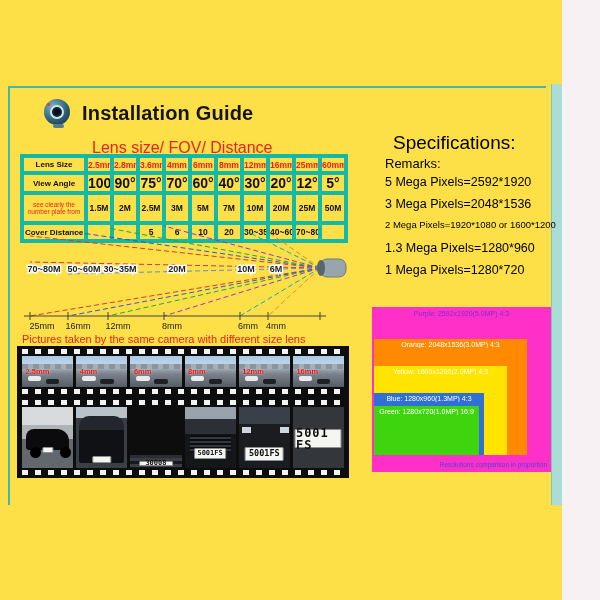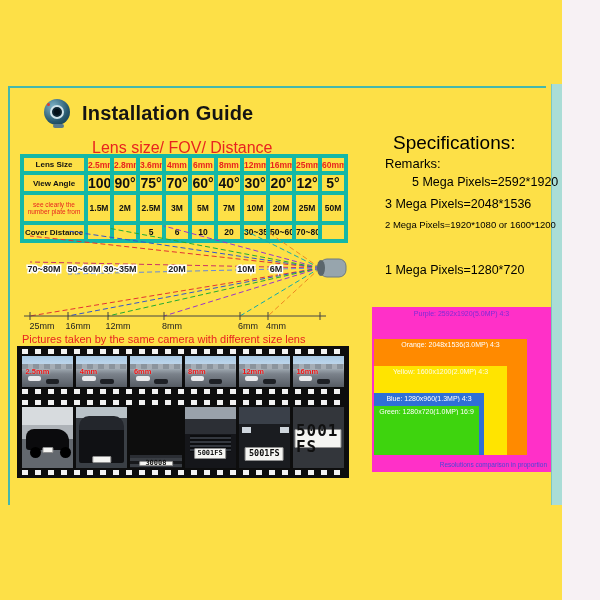--- a/index.html
+++ b/index.html
@@ -72,26 +72,26 @@
   .q5::after{content:"";position:absolute;top:32%;left:6%;width:18%;height:10%;background:#cfd6dd;box-shadow:38px 0 0 #cfd6dd;}
   .q6{background:#33363b;}
   .plate{position:absolute;left:50%;transform:translateX(-50%);z-index:4;background:#f5f5f2;color:#101010;
          font-weight:bold;border:1px solid #8f8f8f;border-radius:1px;display:flex;align-items:center;justify-content:center;
          font-family:"DejaVu Sans Mono",monospace;line-height:1;}
   .q1 .plate{bottom:24%;width:18%;height:7%;font-size:3px;}
   .q2 .plate{bottom:8%;width:34%;height:9%;font-size:4px;}
   .q3 .plate{bottom:18%;width:62%;height:17%;font-size:7px;}
   .q4 .plate{bottom:14%;width:58%;height:15%;font-size:7px;}
   .q5 .plate{bottom:12%;width:72%;height:20%;font-size:8.5px;}
-  .q6 .plate{top:36%;width:88%;height:28%;font-size:16px;letter-spacing:1px;}
+  .q6 .plate{top:36%;width:88%;height:28%;font-size:12px;letter-spacing:1px;}
   
   .spec-heading{position:absolute;left:374px;top:132px;font-size:19px;color:#000;margin-left:19px;}
   .spec-remarks{position:absolute;left:385px;top:156px;font-size:13px;color:#000;}
   .spec-line{position:absolute;left:385px;font-size:12.5px;color:#000;white-space:nowrap;}
-  .sl1{top:175px;margin-left:27px;} .sl2{top:197px;} .sl3{top:219px;font-size:9.5px;} .sl4{top:241px;} .sl5{top:263px;}
+  .sl1{top:175px;} .sl2{top:197px;} .sl3{top:219px;font-size:9.5px;} .sl4{top:241px;} .sl5{top:263px;}
   
   .res-chart{position:absolute;left:372px;top:307px;width:179px;height:165px;background:#ff30c8;}
   .plabel{position:absolute;top:3px;left:0;width:100%;text-align:center;font-size:7px;color:#7c2bd6;white-space:nowrap;}
   .rbox{position:absolute;left:2px;}
   .rbox .rlabel{font-size:7px;text-align:center;padding-top:2px;white-space:nowrap;overflow:hidden;}
   .rb-orange{top:32px;width:153px;height:116px;background:#ff8a00;}
   .rb-orange .rlabel{color:#ffffff;}
   .rb-yellow{top:59px;width:133px;height:89px;background:#ffe400;}
   .rb-yellow .rlabel{color:#fdfce8;}
   .rb-blue{top:86px;width:110px;height:62px;background:#2f6fd6;}
@@ -166,21 +166,21 @@
     </tr>
     <tr class="r4">
       <td class="lbl">Cover Distance</td>
       <td class="val"></td>
       <td class="val"></td>
       <td class="val">5</td>
       <td class="val">6</td>
       <td class="val">10</td>
       <td class="val">20</td>
       <td class="val">30~35</td>
-      <td class="val">50~60</td>
+      <td class="val">40~60</td>
       <td class="val">70~80</td>
       <td class="val"></td>
     </tr>
   </tbody>
     </table>
 
   <svg class="fov-svg" width="340" height="112" viewBox="0 0 340 112">
     <g fill="none" stroke-dasharray="5 3" stroke-width="1">
       <path d="M306 46 L16 14" stroke="#e23333"></path>
         <path d="M306 46 L16 94" stroke="#e23333"></path>
@@ -279,20 +279,21 @@
         </div>
     </div>
     <div class="holes holes-bottom"></div>
   </div>
 
   <div class="spec-heading">Specifications:</div>
   <div class="spec-remarks">Remarks:</div>
   <div class="spec-line sl1">5 Mega Pixels=2592*1920</div>
   <div class="spec-line sl2">3 Mega Pixels=2048*1536</div>
   <div class="spec-line sl3">2 Mega Pixels=1920*1080 or 1600*1200</div>
+  <div class="spec-line sl4">1.3 Mega Pixels=1280*960</div>
   <div class="spec-line sl5">1 Mega Pixels=1280*720</div>
 
   <div class="res-chart">
     <div class="plabel">Purple: 2592x1920(5.0MP) 4:3</div>
     <div class="rbox rb-orange">
       <div class="rlabel">Orange: 2048x1536(3.0MP) 4:3</div>
     </div>
     <div class="rbox rb-yellow">
       <div class="rlabel">Yellow: 1600x1200(2.0MP) 4:3</div>
     </div>

